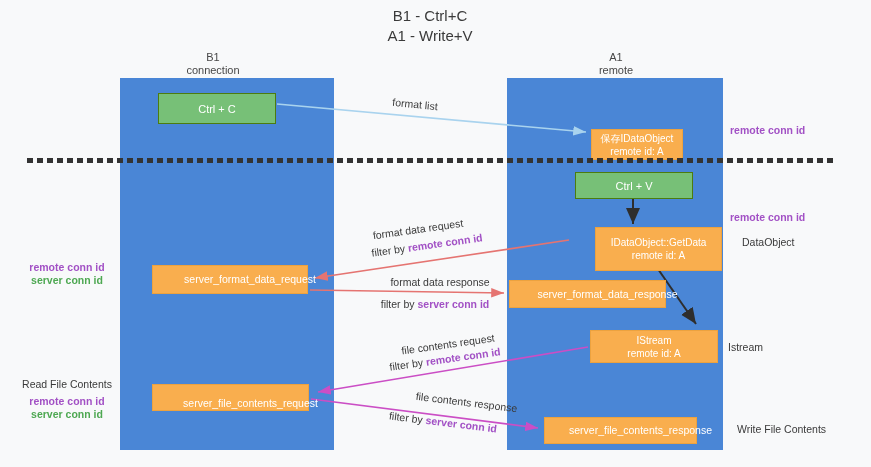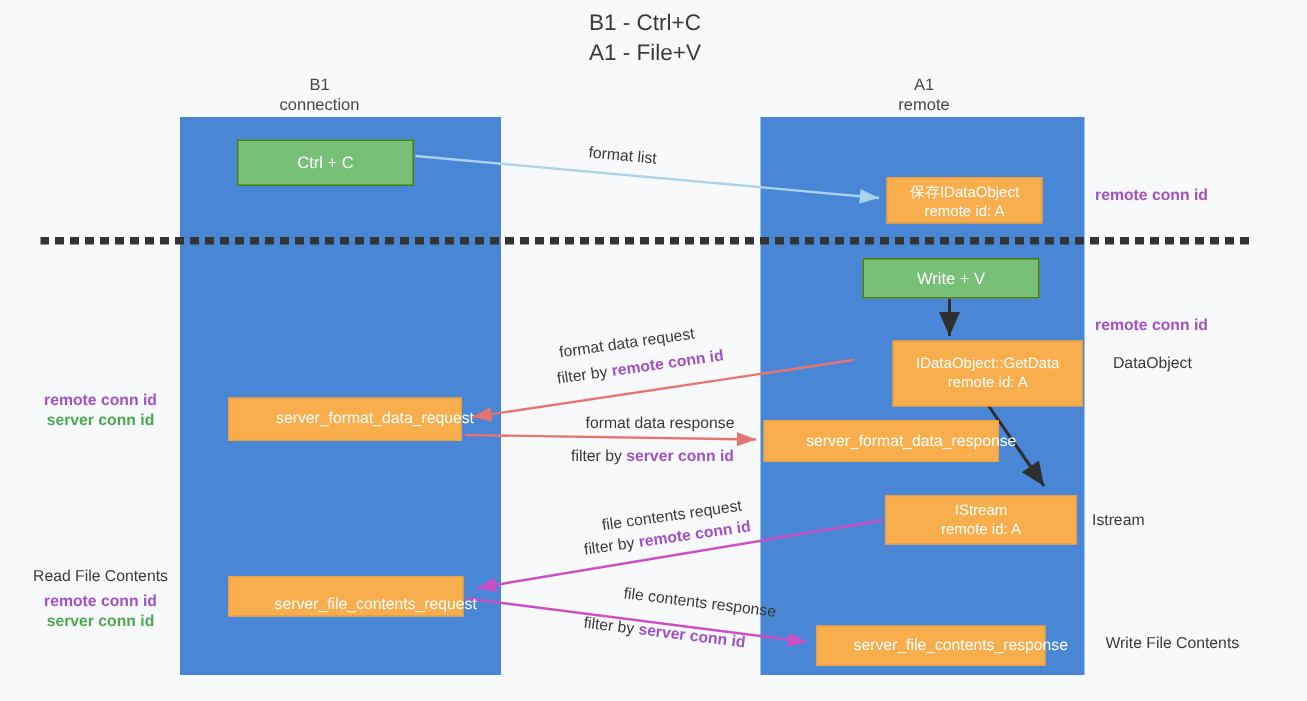--- a/index.html
+++ b/index.html
@@ -31,21 +31,21 @@
   .rot-fl{transform:rotate(5.5deg);}
   svg.arrows{position:absolute;left:0;top:0;pointer-events:none;}
 </style>
 </head>
 <body>
 
 <div class="canvas">
 
   <div class="abs title">
     <div>B1 - Ctrl+C</div>
-    <div>A1 - File+V</div>
+    <div>A1 - Write+V</div>
   </div>
 
   <div class="abs col-header" style="left:153px;top:51px;">
     <div>B1</div>
     <div>connection</div>
   </div>
   <div class="abs col-header" style="left:556px;top:51px;">
     <div>A1</div>
     <div>remote</div>
   </div>
@@ -74,27 +74,27 @@
     <line x1="569" y1="240" x2="315" y2="278" stroke="#e57471" stroke-width="1.6" marker-end="url(#ah-red)"></line>
     <line x1="310" y1="290" x2="504" y2="293" stroke="#e57471" stroke-width="1.6" marker-end="url(#ah-red)"></line>
     <line x1="588" y1="347" x2="318" y2="392" stroke="#cb4ec5" stroke-width="1.6" marker-end="url(#ah-mag)"></line>
     <line x1="311" y1="399" x2="538" y2="428" stroke="#cb4ec5" stroke-width="1.6" marker-end="url(#ah-mag)"></line>
   </svg>
 
   <div class="abs node green" style="left:158px;top:93px;width:118px;height:31px;">
     <div>Ctrl + C</div>
   </div>
 
-  <div class="abs node orange" style="left:591px;top:118px;width:104px;height:31px;justify-content:flex-end;">
+  <div class="abs node orange" style="left:591px;top:129px;width:92px;height:31px;">
     <div>保存IDataObject</div>
     <div>remote id: A</div>
   </div>
 
   <div class="abs node green" style="left:575px;top:172px;width:118px;height:27px;">
-    <div>Write + V</div>
+    <div>Ctrl + V</div>
   </div>
 
   <div class="abs node orange" style="left:595px;top:227px;width:127px;height:44px;text-align:center;">
     <div>IDataObject::GetData</div>
     <div>remote id: A</div>
   </div>
 
   <div class="abs node orange single" style="left:152px;top:265px;width:156px;height:29px;">
     <div>server_format_data_request</div>
   </div>

